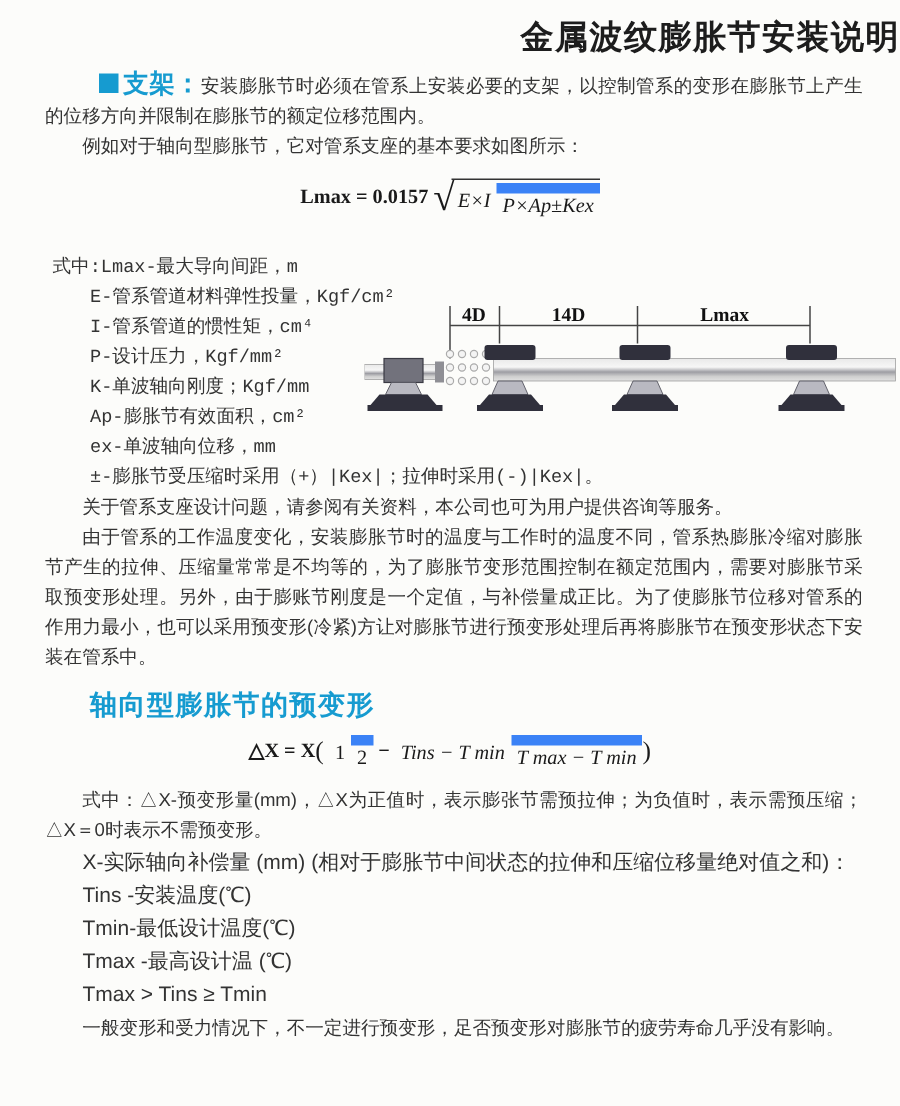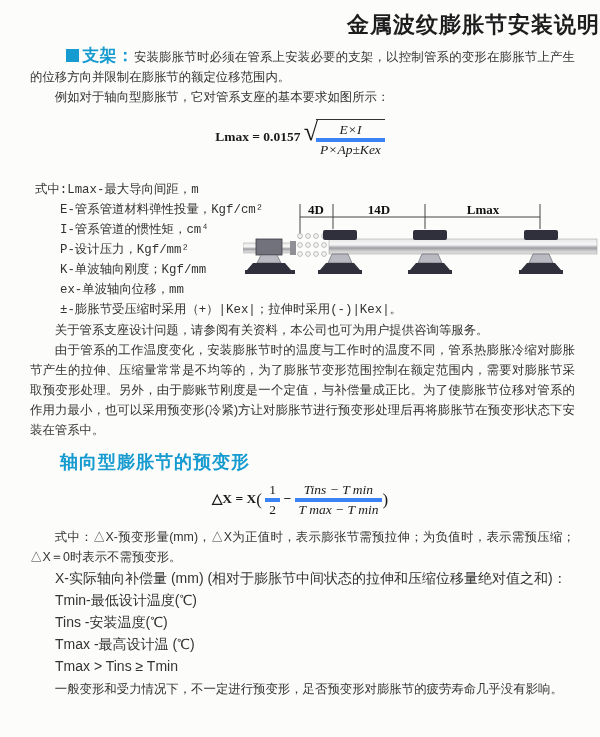--- a/index.html
+++ b/index.html
@@ -24,22 +24,22 @@
     margin:0 3px -1px 36px; vertical-align:baseline;
   }
   .sq2 { margin-left:5px; }
   .sec-title { color:var(--accent,#169bd0); font-size:17px; font-weight:bold;margin-top:21px; }
 
   .formula {
     text-align:center; font-family:"Liberation Serif", serif;
     font-size:13.5px; color:#1a1a1a; font-weight:bold;
   }
   .f1 { margin:12px 0 23px 0; }
-  .frac { display:inline-flex; flex-direction:column; align-items:center; vertical-align:middle; line-height:1.15; }
-  .frac .den { border-top:4px solid #3b82f6;text-align:center; }
+  .frac { display:inline-flex; align-items:center; vertical-align:middle; line-height:1.15; }
+  .frac .den { border-top:7px solid #3b82f6;text-align:center; }
   .frac .num, .frac .den { padding:0 4px; font-style:italic; font-weight:normal; }
   .frac .plain { font-style:normal; }
   .radical { display:inline-flex; align-items:flex-start; vertical-align:middle; }
   .rsign { font-size:26px; font-weight:normal; line-height:1; margin-right:-2px; }
   .rbody { border-top:1.5px solid #333; padding-top:2px; display:inline-block; }
   .paren { font-size:17px; font-weight:normal; vertical-align:middle; }
 
   .wherelist { margin:6px 0 0 35px; font-size:12.4px; line-height:20px; }
   .wherelist div { margin:0;font-family:Liberation Mono, monospace; }
   .wherelist .def { margin-left:25px; }
@@ -82,20 +82,21 @@
           </span></span>
       </span>
   </div>
 
   <div class="wherelist">
     <div>式中:Lmax-最大导向间距，m</div>
     <div class="def">E-管系管道材料弹性投量，Kgf/cm²</div>
     <div class="def">I-管系管道的惯性矩，cm⁴</div>
     <div class="def">P-设计压力，Kgf/mm²</div>
     <div class="def">K-单波轴向刚度；Kgf/mm</div>
+    <div class="def">Ap-膨胀节有效面积，cm²</div>
     <div class="def">ex-单波轴向位移，mm</div>
     <div class="def">±-膨胀节受压缩时采用（+）|Kex|；拉伸时采用(-)|Kex|。</div>
   </div>
 
   <p class="note">关于管系支座设计问题，请参阅有关资料，本公司也可为用户提供咨询等服务。</p>
 
   <svg class="diagram" viewBox="0 0 356 96" xmlns="http://www.w3.org/2000/svg">
     <defs>
       <linearGradient id="pg" x1="0" y1="0" x2="0" y2="1">
         <stop offset="0" stop-color="#e9e9e9"></stop>
@@ -178,21 +179,21 @@
     <span class="frac">
         <span class="num">Tins − T min</span>
         <span class="den">T max − T min</span>
       </span><span class="paren">)</span>
   </div>
 
   <p class="para indent">式中：△X-预变形量(mm)，△X为正值时，表示膨张节需预拉伸；为负值时，表示需预压缩；△X＝0时表示不需预变形。</p>
 
   <div class="items">
     <div>X-实际轴向补偿量 (mm) (相对于膨胀节中间状态的拉伸和压缩位移量绝对值之和)：</div>
+    <div>Tins -安装温度(℃)</div>
     <div>Tmin-最低设计温度(℃)</div>
-    <div>Tins -安装温度(℃)</div>
     <div>Tmax -最高设计温 (℃)</div>
     <div>Tmax &gt; Tins ≥ Tmin</div>
   </div>
 
   <p class="note">一般变形和受力情况下，不一定进行预变形，足否预变形对膨胀节的疲劳寿命几乎没有影响。</p>
 
 </div>
 
 </body></html>

